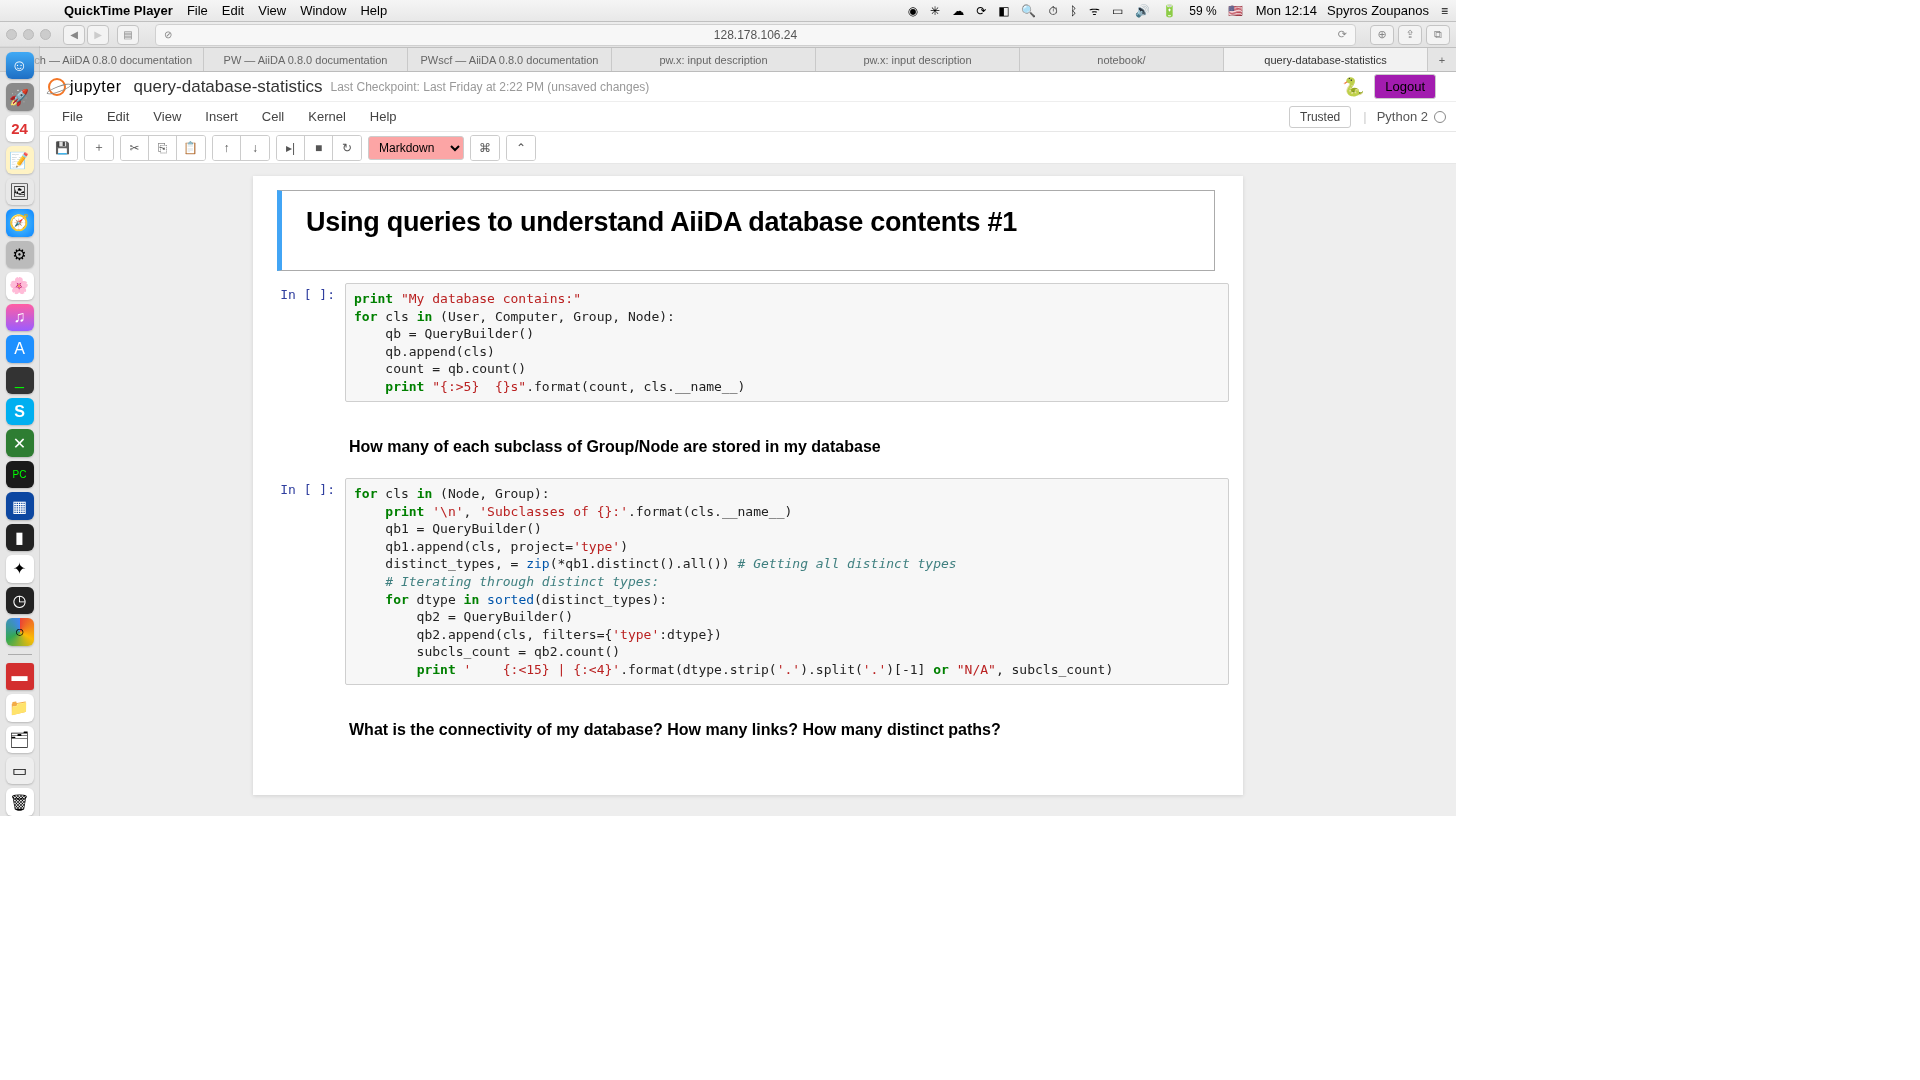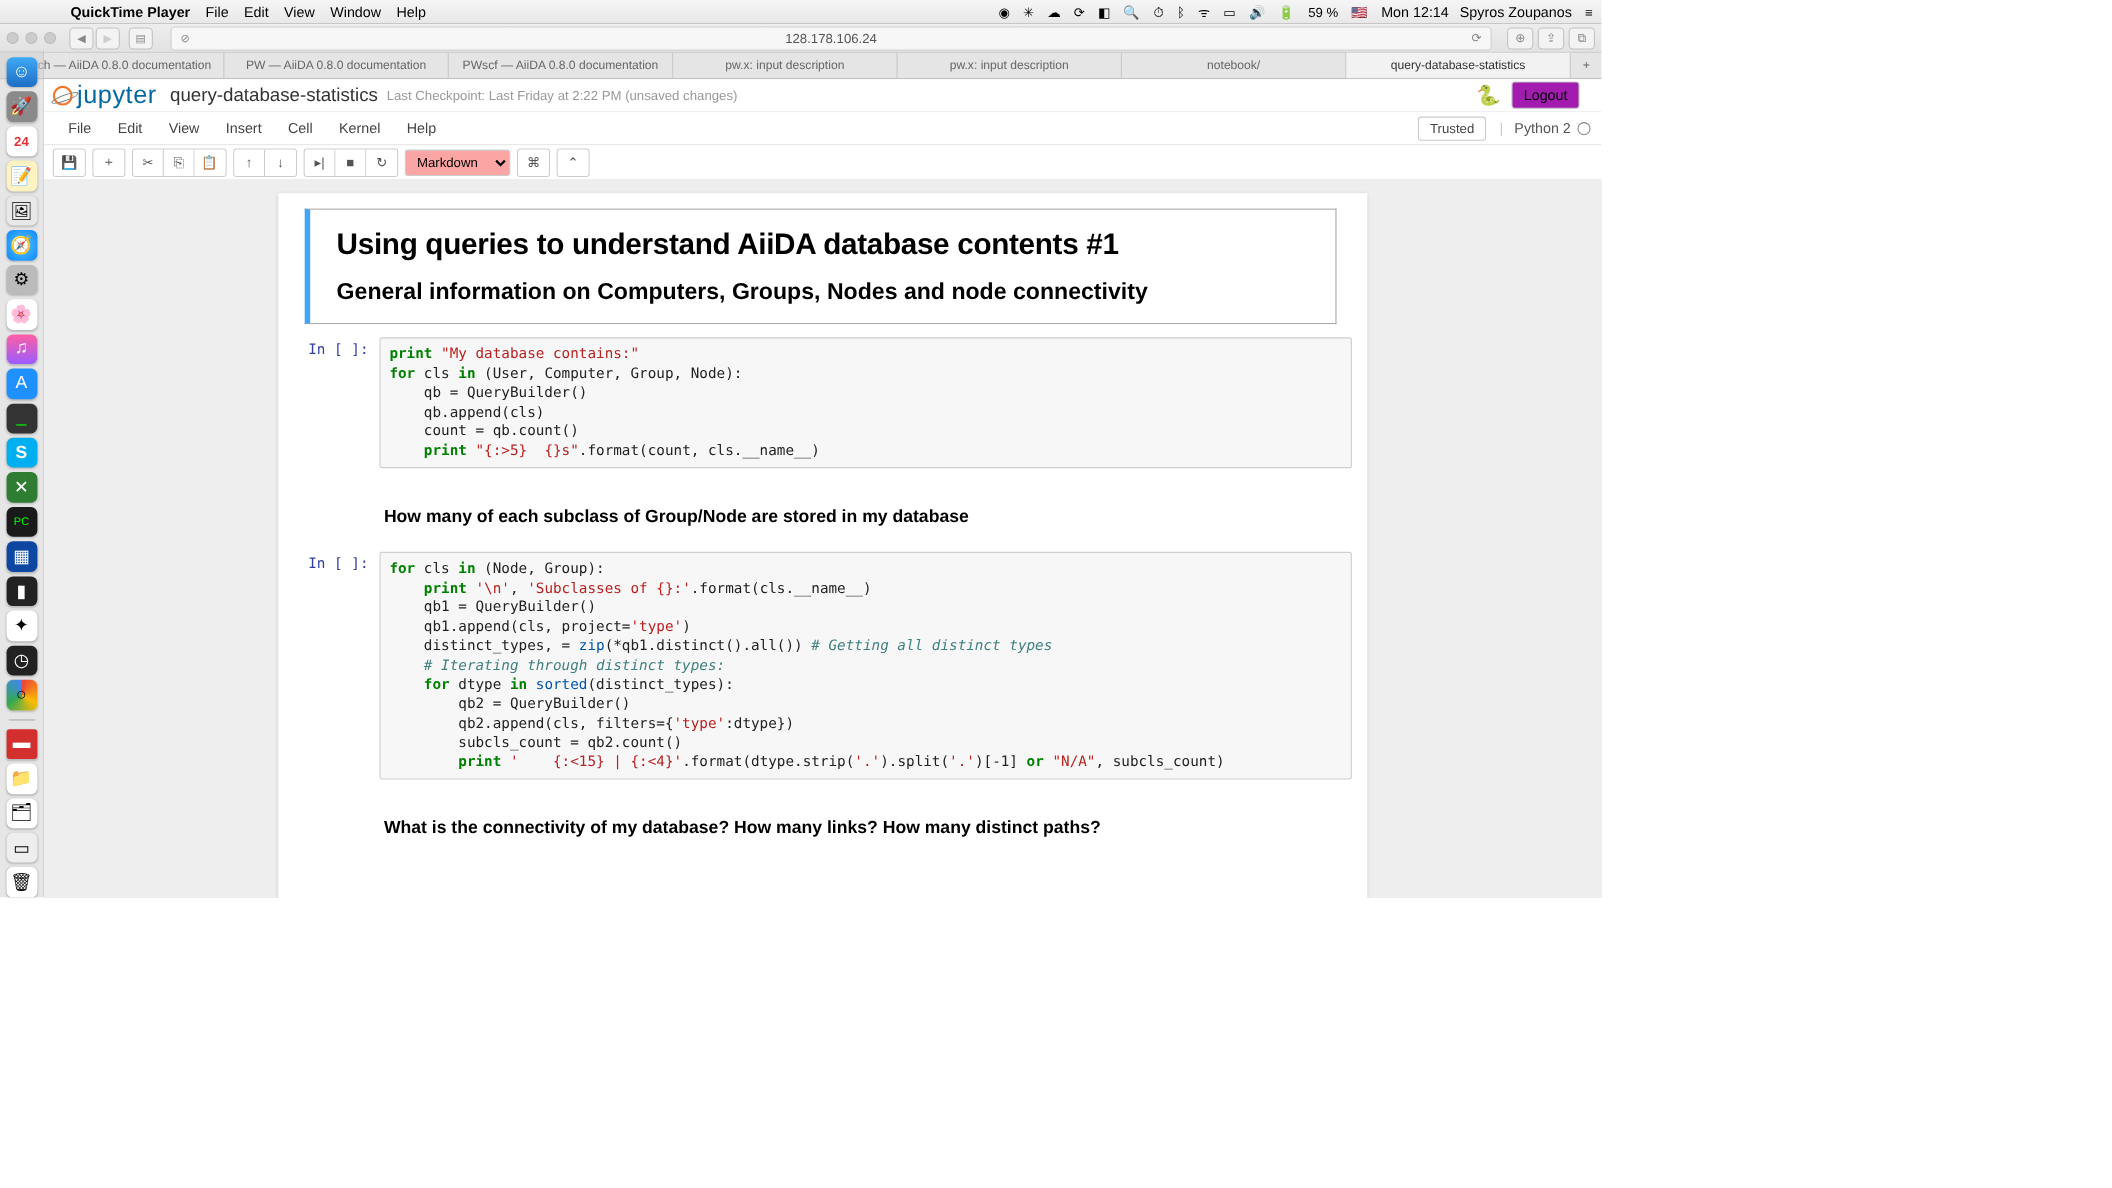--- a/index.html
+++ b/index.html
@@ -36,21 +36,21 @@
 .dock .app-icon { width: 28px; height: 28px; border-radius: 6px; display: flex; align-items: center; justify-content: center; font-size: 16px; background: #fff; box-shadow: 0 1px 2px rgba(0,0,0,.2); }
 .dock .divider { width: 24px; height: 1px; background: rgba(0,0,0,.25); margin: 4px 0; }
 
 
 .jupyter { position: absolute; left: 40px; right: 0; top: 72px; bottom: 0; background: #fff; overflow: hidden; }
 
 .jp-header { height: 30px; display: flex; align-items: center; padding: 0 20px 0 8px; border-bottom: 1px solid #eee; }
 .jp-logo { display: flex; align-items: center; gap: 4px; margin-right: 12px; }
 .jp-logo .planet { width: 18px; height: 18px; border-radius: 50%; border: 2px solid #f37626; position: relative; }
 .jp-logo .planet::after { content: ""; position: absolute; left: -4px; top: 6px; width: 24px; height: 4px; border: 1.5px solid #888; border-radius: 50%; transform: rotate(-20deg); }
-.jp-logo .text { font-size: 23px; color: #0369a1; letter-spacing: 0.5px; }
+.jp-logo .text { font-size: 16px; color: #000000; letter-spacing: 0.5px; }
 .jp-title { font-size: 17px; color: #333; font-weight: 400; }
 .jp-checkpoint { font-size: 12px; color: #999; margin-left: 8px; }
 .jp-header .spacer { flex: 1; }
 .jp-python-logo { width: 26px; height: 26px; margin-right: 8px; font-size: 18px; display:flex; align-items:center; justify-content:center;}
 .jp-logout { border: 1px solid #ccc; padding: 4px 10px; border-radius: 3px; font-size: 13px; background: #a21caf; }
 
 .jp-menus { height: 30px; padding: 0 10px; border-bottom: 1px solid #e7e7e7; display: flex; align-items: center; font-size: 13px; color: #444; }
 .jp-menus .m { padding: 4px 12px; cursor: default; }
 .jp-menus .spacer { flex: 1; }
 .jp-trusted { border: 1px solid #ccc; padding: 3px 10px; border-radius: 3px; margin-right: 12px; font-size: 12px; }
@@ -157,21 +157,21 @@
     </div>
   <div class="safari-tab active">
       <span>query-database-statistics</span>
     </div>
   <div class="safari-tab last">+</div>
 </div>
 
 <div class="dock">
   <div class="app-icon" style="background:linear-gradient(#3fa9f5,#1e6fc4);color:#fff;">☺</div>
   <div class="app-icon" style="background:#8a8a8a;color:#fff;">🚀</div>
-  <div class="app-icon" style="background:#fff;color:#d33;font-size:12px;font-weight:700;">24</div>
+  <div class="app-icon" style="background:#fff;color:#d33;font-size:15px;font-weight:700;">24</div>
   <div class="app-icon" style="background:#fff3c4;">📝</div>
   <div class="app-icon" style="background:#e8e8e8;">🖼</div>
   <div class="app-icon" style="background:radial-gradient(#5ac8fa,#0a84ff);color:#fff;">🧭</div>
   <div class="app-icon" style="background:#bbb;">⚙</div>
   <div class="app-icon" style="background:#fff;">🌸</div>
   <div class="app-icon" style="background:linear-gradient(#ff5ea3,#9b5cff);color:#fff;">♫</div>
   <div class="app-icon" style="background:#1e90ff;color:#fff;">A</div>
   <div class="app-icon" style="background:#333;color:#0f0;">_</div>
   <div class="app-icon" style="background:#00aff0;color:#fff;font-weight:700;">S</div>
   <div class="app-icon" style="background:#2e7d32;color:#fff;">✕</div>
@@ -251,21 +251,20 @@
         <div class="jp-tb-btn">⌃</div>
       </div>
   </div>
 
   <div class="notebook-bg">
     <div class="notebook-page">
 
       <div class="cell selected" style="display:flex;">
         <div class="selwrap">
           <h1>Using queries to understand AiiDA database contents #1</h1>
-          <h2>General information on Computers, Groups, Nodes and node connectivity</h2>
         </div>
       </div>
 
       <div class="cursor-arrow">↖</div>
 
 
       <div class="cell">
         <div class="prompt">In [ ]:</div>
         <div class="content">
             <div class="codebox"><span class="kw">print</span> <span class="str">"My database contains:"</span>

